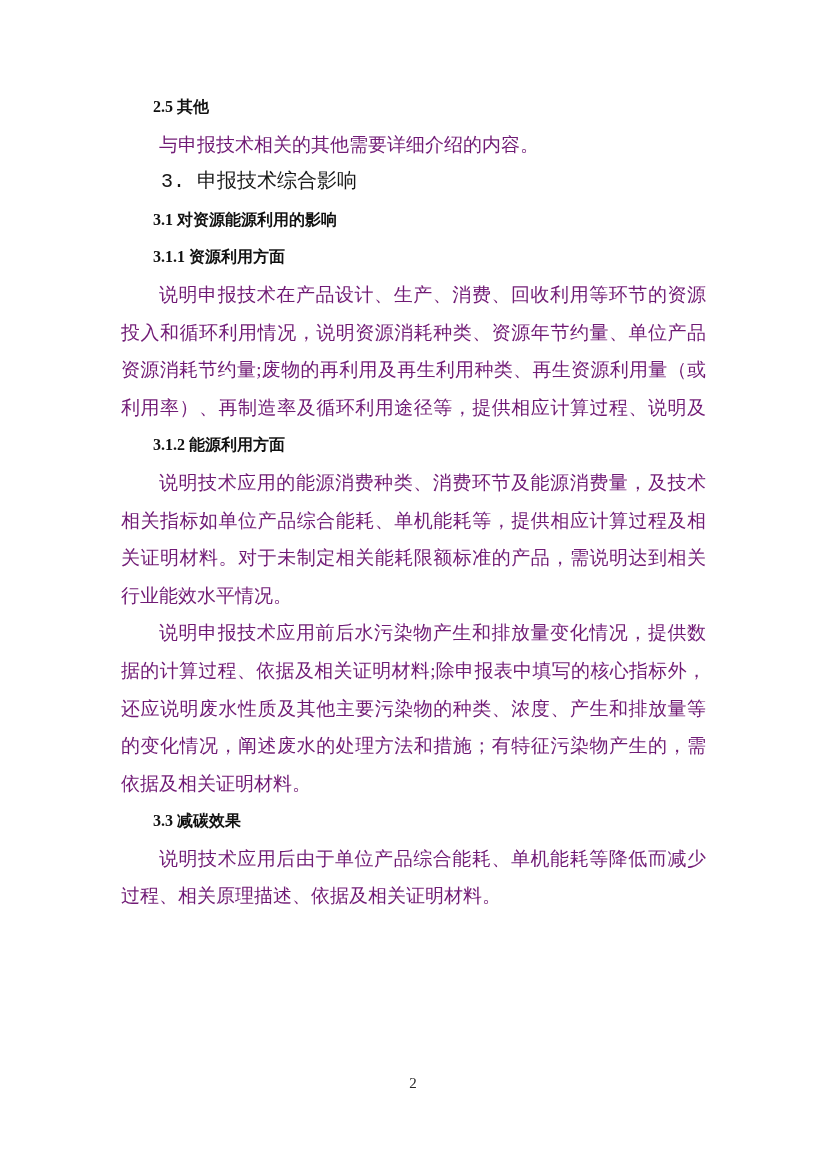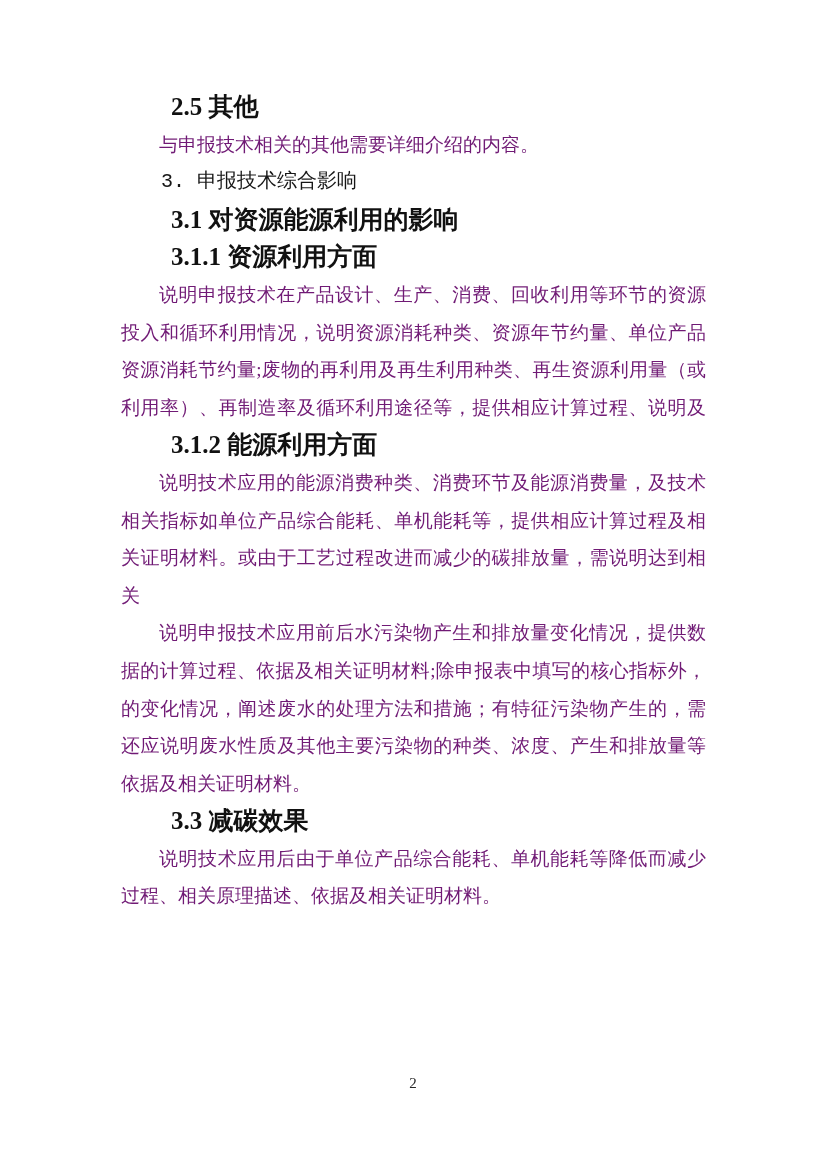--- a/index.html
+++ b/index.html
@@ -13,21 +13,21 @@
     overflow: hidden;
   }
   .content {
     position: absolute;
     left: 121px;
     top: 88px;
     width: 585px;
   }
   .h-kai, .h-hei, .para { margin: 0; padding: 0; }
   .h-kai {
-    font-size: 25px;
+    font-size: 16px;
     line-height: 37.6px;
     font-weight: bold;
     color: #111111;
     text-indent: 2em;
     font-family: "Liberation Serif", serif;
   }
   .h-hei {
     font-size: 20px;
     line-height: 37.6px;
     font-weight: 500;
@@ -80,29 +80,30 @@
       <span class="line">投入和循环利用情况，说明资源消耗种类、资源年节约量、单位产品</span>
       <span class="line">资源消耗节约量;废物的再利用及再生利用种类、再生资源利用量（或</span>
       <span class="line">利用率）、再制造率及循环利用途径等，提供相应计算过程、说明及</span>
     </p>
 
     <h2 class="h-kai">3.1.2 能源利用方面</h2>
 
     <p class="para">
       <span class="line indent">说明技术应用的能源消费种类、消费环节及能源消费量，及技术</span>
       <span class="line">相关指标如单位产品综合能耗、单机能耗等，提供相应计算过程及相</span>
-      <span class="line">关证明材料。或由于工艺过程改进而减少的碳排放量，需说明达到相关</span>
+      <span class="line">关证明材料。对于未制定相关能耗限额标准的产品，需说明达到相关</span>
+      <span class="line last">行业能效水平情况。</span>
     </p>
 
 
     <p class="para">
       <span class="line indent">说明申报技术应用前后水污染物产生和排放量变化情况，提供数</span>
       <span class="line">据的计算过程、依据及相关证明材料;除申报表中填写的核心指标外，</span>
+      <span class="line">还应说明废水性质及其他主要污染物的种类、浓度、产生和排放量等</span>
       <span class="line">的变化情况，阐述废水的处理方法和措施；有特征污染物产生的，需</span>
-      <span class="line">还应说明废水性质及其他主要污染物的种类、浓度、产生和排放量等</span>
       <span class="line last">依据及相关证明材料。</span>
     </p>
 
     <h2 class="h-kai">3.3 减碳效果</h2>
 
     <p class="para">
       <span class="line indent">说明技术应用后由于单位产品综合能耗、单机能耗等降低而减少</span>
       <span class="line last">过程、相关原理描述、依据及相关证明材料。</span>
     </p>
 

